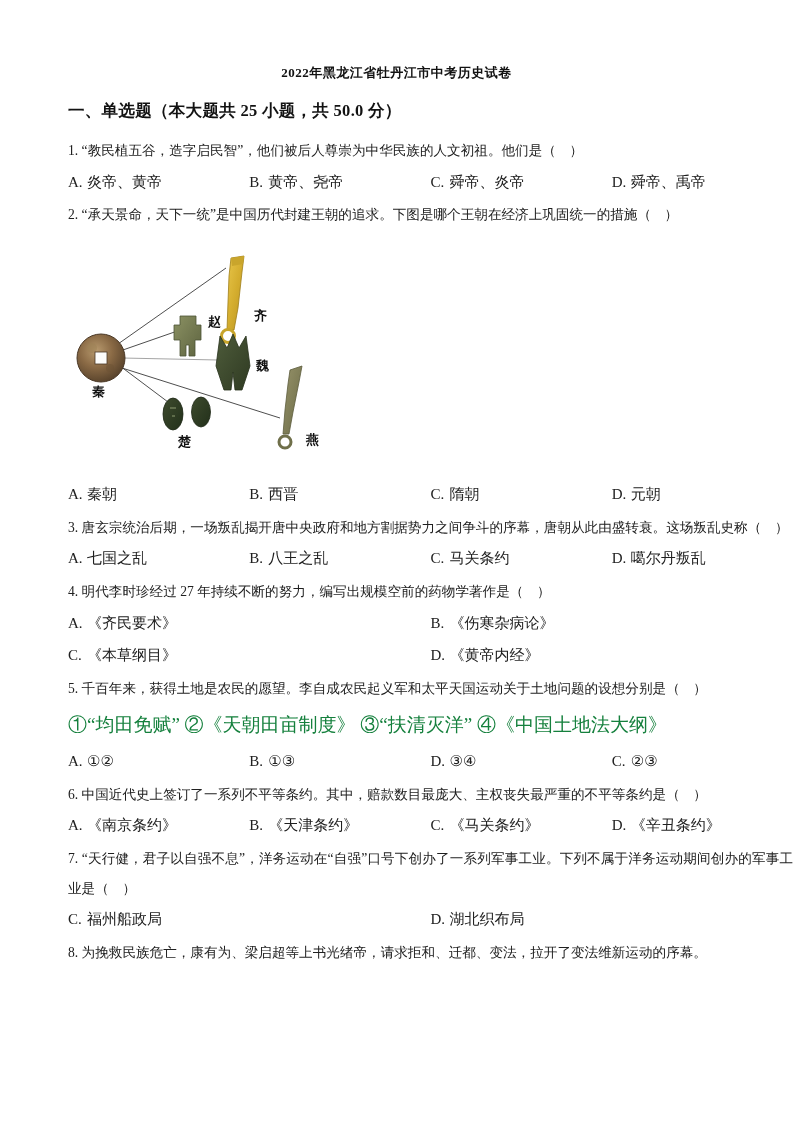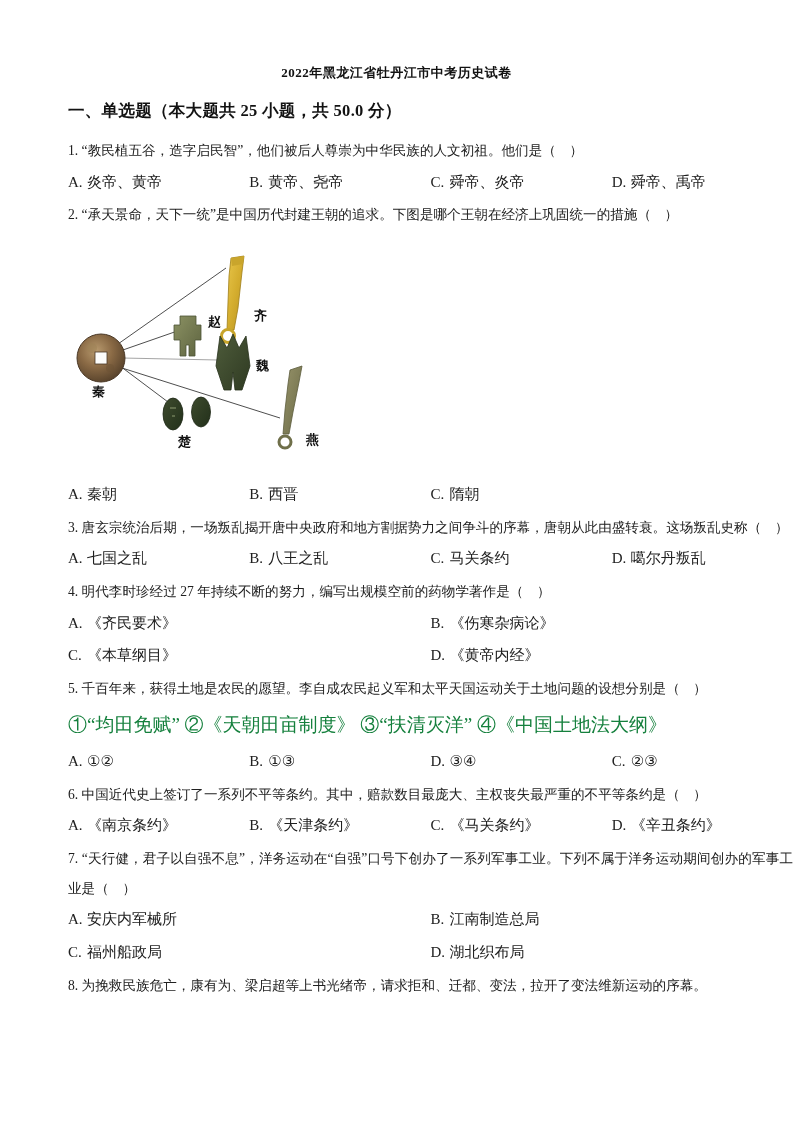--- a/index.html
+++ b/index.html
@@ -194,20 +194,21 @@
             <circle cx="217" cy="206" r="6" fill="none" stroke="#6f6f4a" stroke-width="3"></circle>
           </g>
           <text class="cn-label" x="238" y="208">燕</text>
         </svg>
       </div>
 
       <div class="opts cols4">
         <div class="opt"><span class="lbl">A.</span><span>秦朝</span></div>
         <div class="opt"><span class="lbl">B.</span><span>西晋</span></div>
         <div class="opt"><span class="lbl">C.</span><span>隋朝</span></div>
+        <div class="opt"><span class="lbl">D.</span><span>元朝</span></div>
       </div>
     </div>
 
     <div class="question">
       <div class="q-stem">3. 唐玄宗统治后期，一场叛乱揭开唐中央政府和地方割据势力之间争斗的序幕，唐朝从此由盛转衰。这场叛乱史称（    ）</div>
       <div class="opts cols4">
         <div class="opt"><span class="lbl">A.</span><span>七国之乱</span></div>
         <div class="opt"><span class="lbl">B.</span><span>八王之乱</span></div>
         <div class="opt"><span class="lbl">C.</span><span>马关条约</span></div>
         <div class="opt"><span class="lbl">D.</span><span>噶尔丹叛乱</span></div>
@@ -243,24 +244,20 @@
         <div class="opt"><span class="lbl">A.</span><span>《南京条约》</span></div>
         <div class="opt"><span class="lbl">B.</span><span>《天津条约》</span></div>
         <div class="opt"><span class="lbl">C.</span><span>《马关条约》</span></div>
         <div class="opt"><span class="lbl">D.</span><span>《辛丑条约》</span></div>
       </div>
     </div>
 
     <div class="question">
       <div class="q-stem">7. “天行健，君子以自强不息”，洋务运动在“自强”口号下创办了一系列军事工业。下列不属于洋务运动期间创办的军事工业是（    ）</div>
       <div class="opts cols2">
-        <div class="opt"><span class="lbl">A.</span><span>安庆内军械所</span></div>
-        <div class="opt"><span class="lbl">B.</span><span>江南制造总局</span></div>
-      </div>
-      <div class="opts cols2">
         <div class="opt"><span class="lbl">C.</span><span>福州船政局</span></div>
         <div class="opt"><span class="lbl">D.</span><span>湖北织布局</span></div>
       </div>
     </div>
 
     <div class="question">
       <div class="q-stem">8. 为挽救民族危亡，康有为、梁启超等上书光绪帝，请求拒和、迁都、变法，拉开了变法维新运动的序幕。</div>
     </div>
 
   </div>

